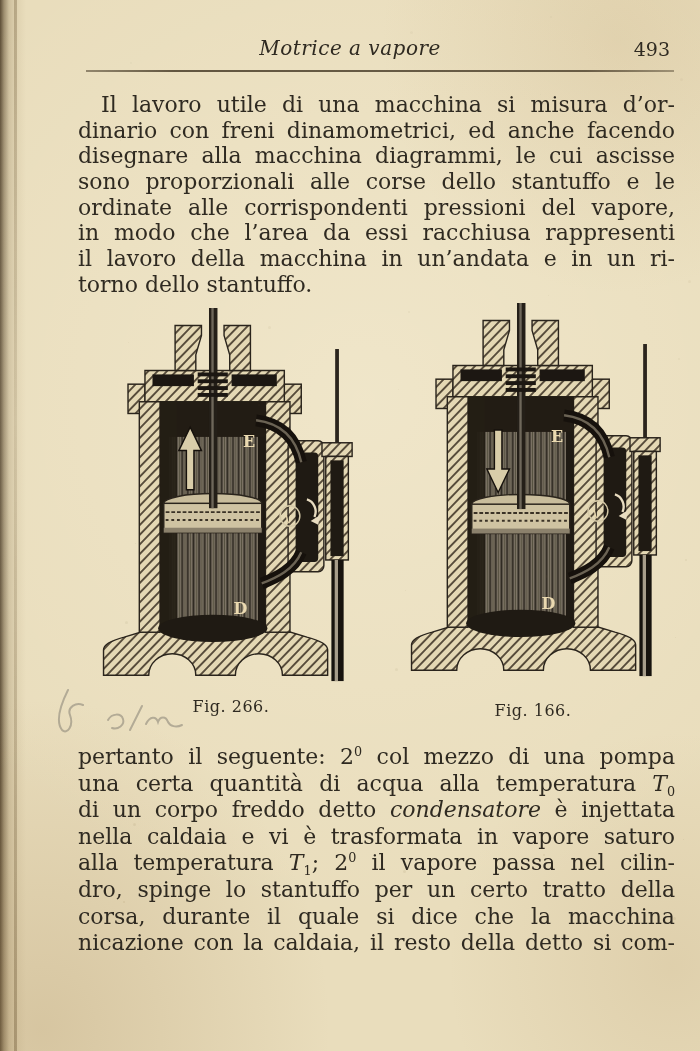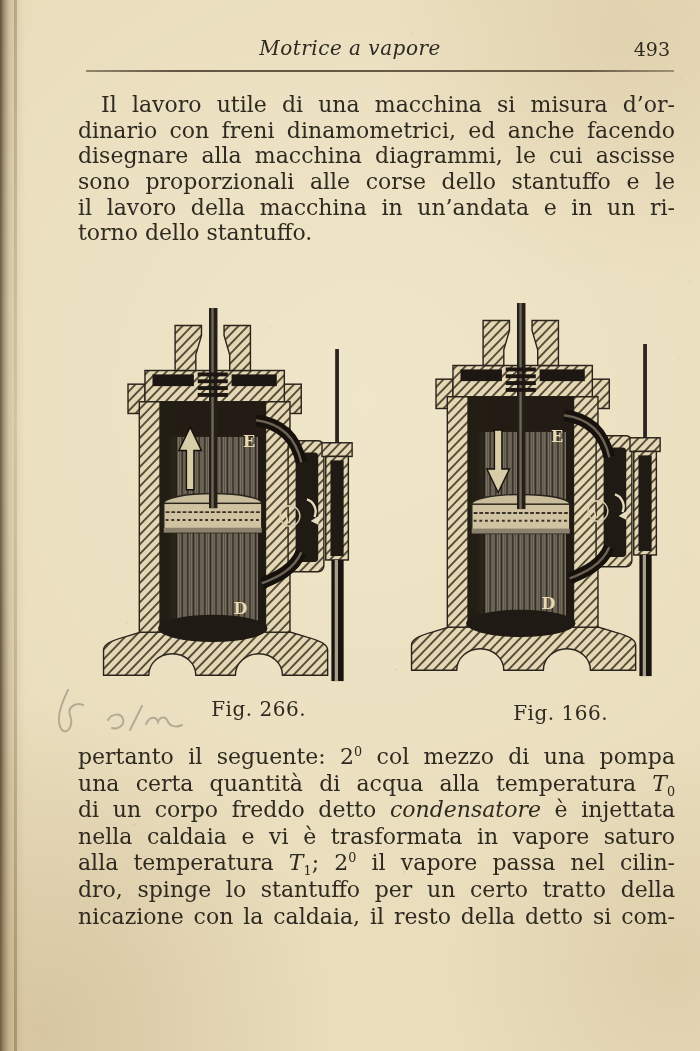--- a/index.html
+++ b/index.html
@@ -31,40 +31,42 @@
   #para1{left:78px;top:92px;}
   #para1 .tline{height:25.7px;line-height:25.7px;}
   #para2{left:78px;top:744px;}
   #para2 .tline{height:26.6px;line-height:26.6px;}
   .it{font-style:italic;}
   sup{font-size:0.58em;vertical-align:super;line-height:0;}
   sub{font-size:0.58em;vertical-align:sub;line-height:0;}
   .figwrap{position:absolute;}
   #fig1{left:96px;top:308px;}
   #fig2{left:404px;top:303px;}
-  .figcap{position:absolute;width:150px;text-align:right;font-size:20px;letter-spacing:0.5px;}
+  .figcap{position:absolute;width:150px;text-align:center;font-size:16px;letter-spacing:0.5px;}
   #cap1{left:156px;top:697px;}
   #cap2{left:458px;top:701px;}
   #pencil{position:absolute;left:48px;top:684px;opacity:0.6;}
 </style>
 </head>
 <body>
 
 <div class="page">
   <div class="crease"></div>
 
   <div class="running-title">Motrice a vapore</div>
   <div class="page-number">493</div>
   <div class="rule"></div>
 
   <div class="para" id="para1">
       <div class="tline tfirst"><span>Il lavoro utile di una macchina si misura d’or-</span></div>
       <div class="tline"><span>dinario con freni dinamometrici, ed anche facendo</span></div>
       <div class="tline"><span>disegnare alla macchina diagrammi, le cui ascisse</span></div>
       <div class="tline"><span>sono proporzionali alle corse dello stantuffo e le</span></div>
+      <div class="tline"><span>ordinate alle corrispondenti pressioni del vapore,</span></div>
+      <div class="tline"><span>in modo che l’area da essi racchiusa rappresenti</span></div>
       <div class="tline"><span>il lavoro della macchina in un’andata e in un ri-</span></div>
       <div class="tline tlast"><span>torno dello stantuffo.</span></div>
     </div>
 
   <div class="figwrap" id="fig1">
     <svg width="258" height="376" viewBox="0 0 274 385" preserveAspectRatio="none">
       <defs>
         <pattern id="hatchA" patternUnits="userSpaceOnUse" width="7" height="7" patternTransform="rotate(45)">
           <rect width="7" height="7" fill="#e4d8b4"></rect>
           <line x1="1" y1="0" x2="1" y2="7" stroke="#574c3b" stroke-width="2"></line>
@@ -236,20 +238,21 @@
     </g>
   </svg>
 
   <div class="para" id="para2">
       <div class="tline"><span>pertanto il seguente: 2</span><sup>0</sup><span> col mezzo di una pompa</span></div>
       <div class="tline"><span>una certa quantità di acqua alla temperatura </span><span class="it">T</span><sub>0</sub></div>
       <div class="tline"><span>di un corpo freddo detto </span><span class="it">condensatore</span><span> è injettata</span></div>
       <div class="tline"><span>nella caldaia e vi è trasformata in vapore saturo</span></div>
       <div class="tline"><span>alla temperatura </span><span class="it">T</span><sub>1</sub><span>; 2</span><sup>0</sup><span> il vapore passa nel cilin-</span></div>
       <div class="tline"><span>dro, spinge lo stantuffo per un certo tratto della</span></div>
+      <div class="tline"><span>corsa, durante il quale si dice che la macchina</span></div>
       <div class="tline"><span>nicazione con la caldaia, il resto della detto si com-</span></div>
     </div>
 <div class="speckle" style="left: 0px; top: 0px; width: 1px; height: 1px; opacity: 0.12;"></div>
     <div class="speckle" style="left: 137.5px; top: 263.9px; width: 2px; height: 2px; opacity: 0.17;"></div>
     <div class="speckle" style="left: 275px; top: 527.8px; width: 3px; height: 3px; opacity: 0.22;"></div>
     <div class="speckle" style="left: 412.5px; top: 791.7px; width: 1px; height: 1px; opacity: 0.27;"></div>
     <div class="speckle" style="left: 550px; top: 15.6px; width: 2px; height: 2px; opacity: 0.12;"></div>
     <div class="speckle" style="left: 687.5px; top: 279.5px; width: 3px; height: 3px; opacity: 0.17;"></div>
     <div class="speckle" style="left: 135px; top: 543.4px; width: 1px; height: 1px; opacity: 0.22;"></div>
     <div class="speckle" style="left: 272.5px; top: 807.3px; width: 2px; height: 2px; opacity: 0.27;"></div>

